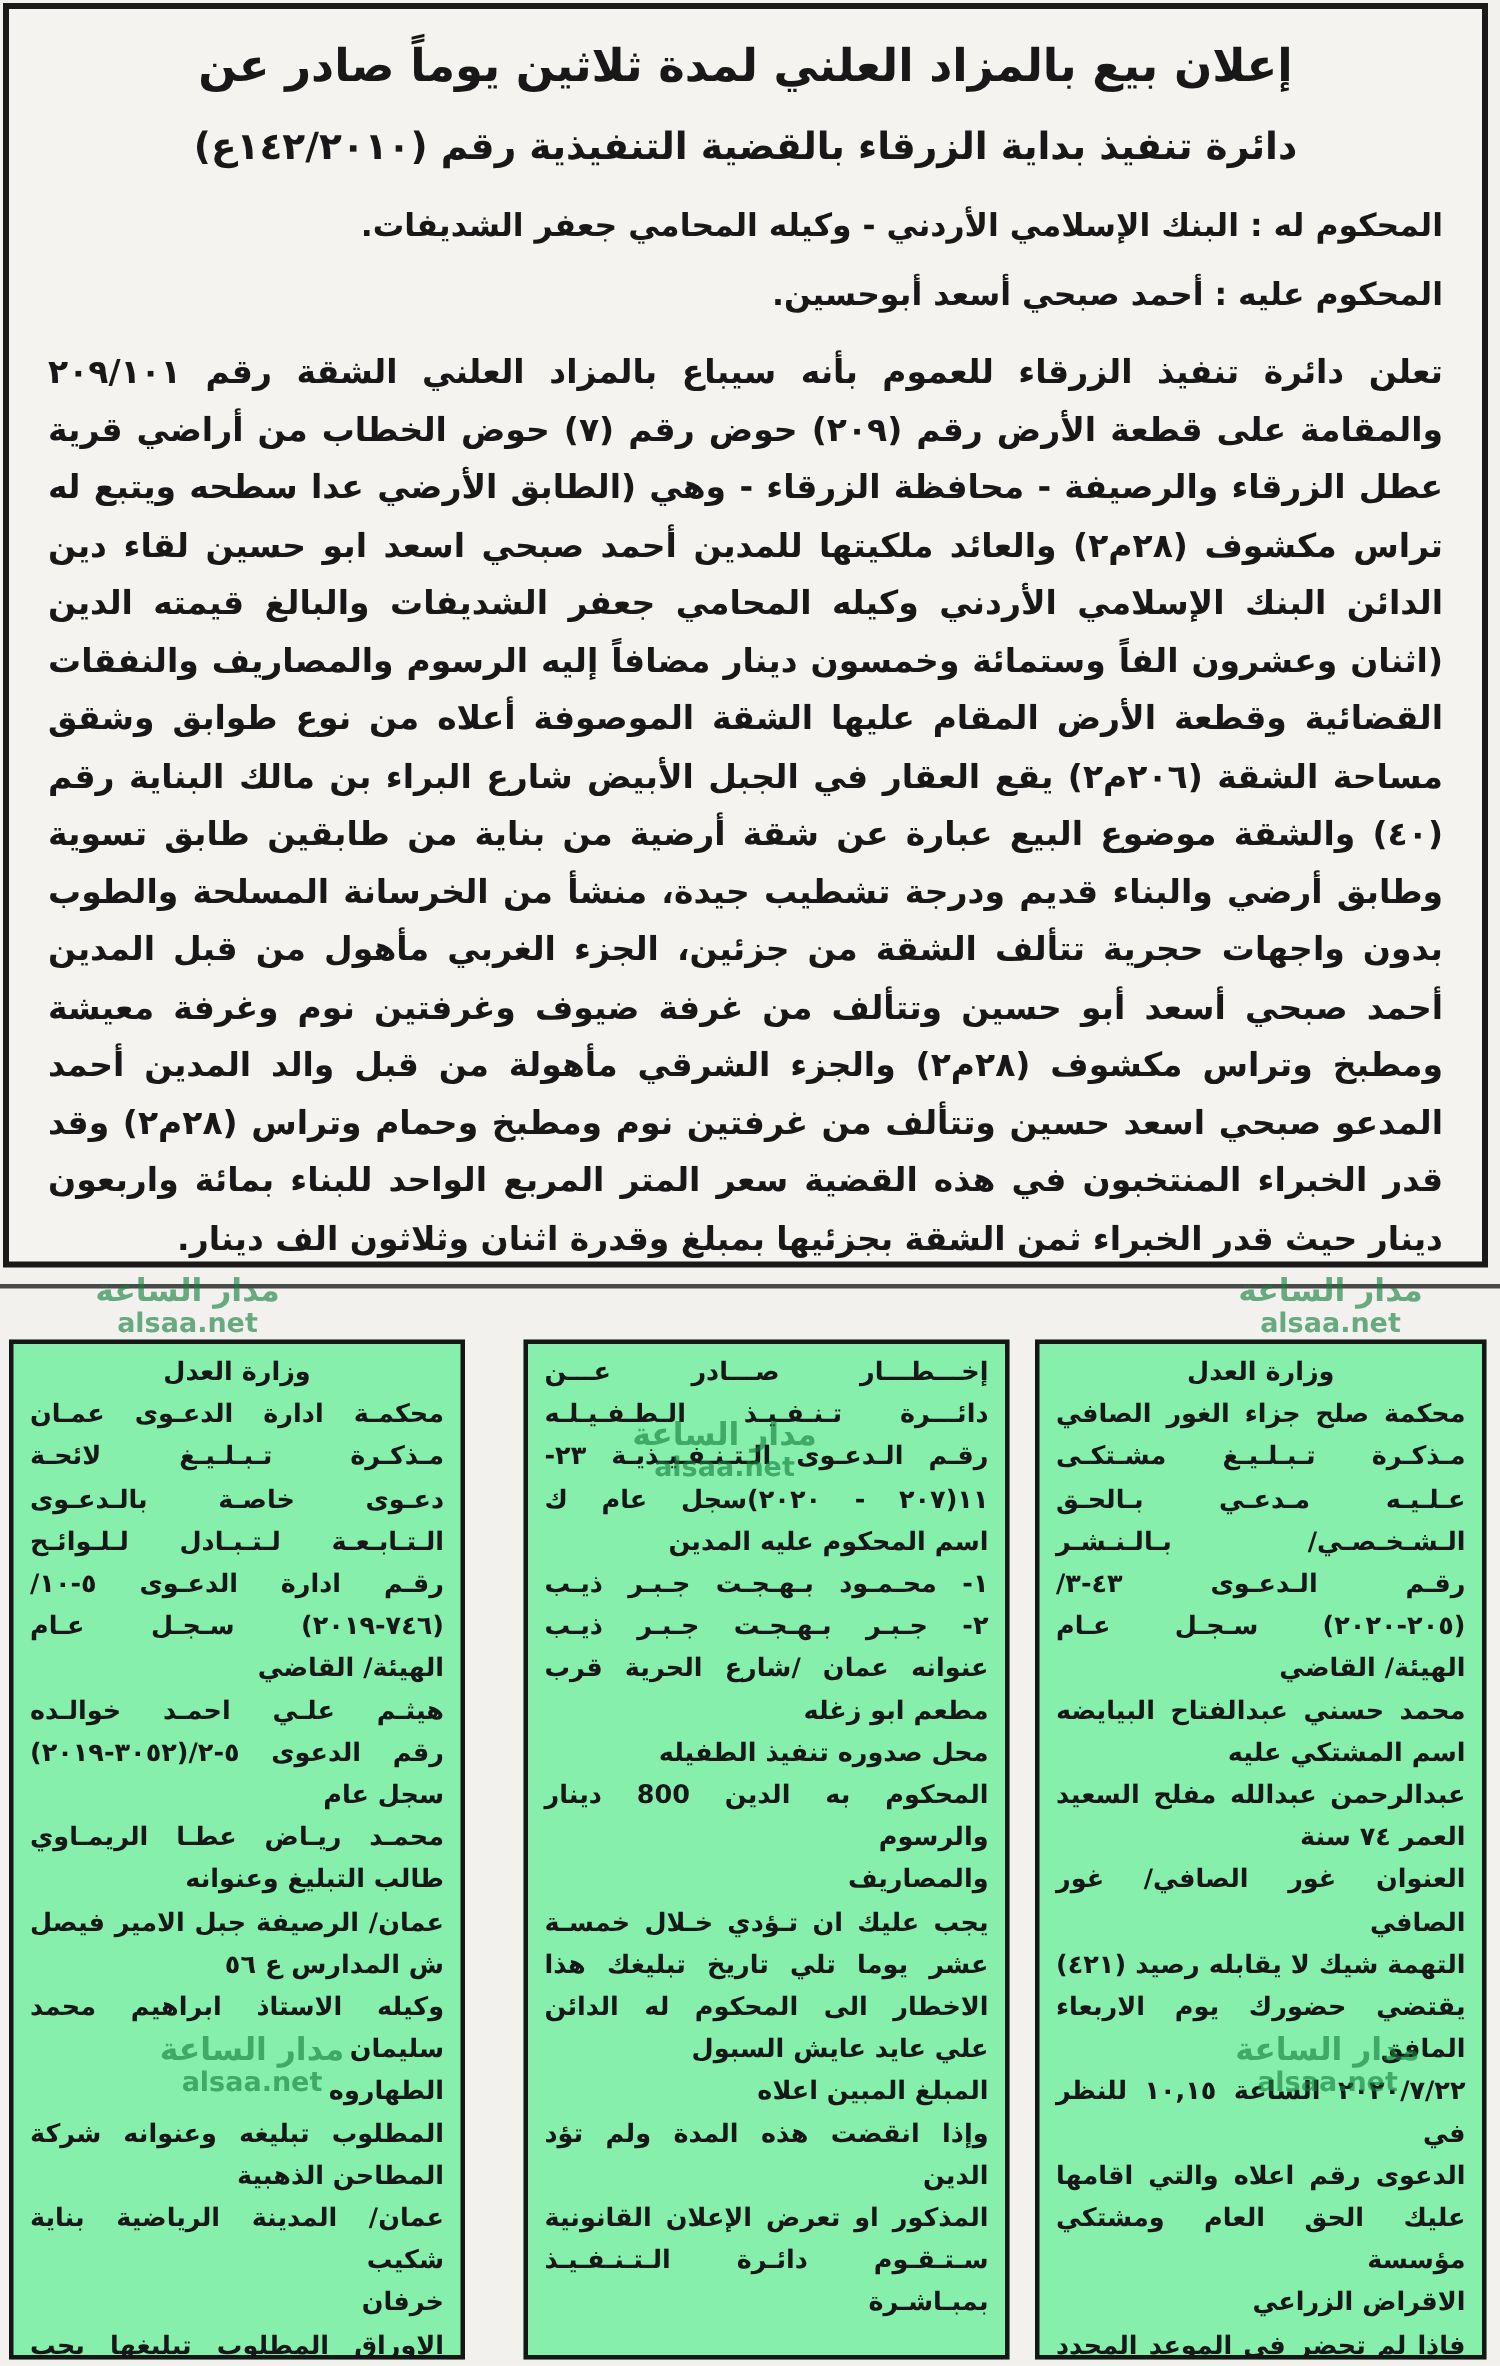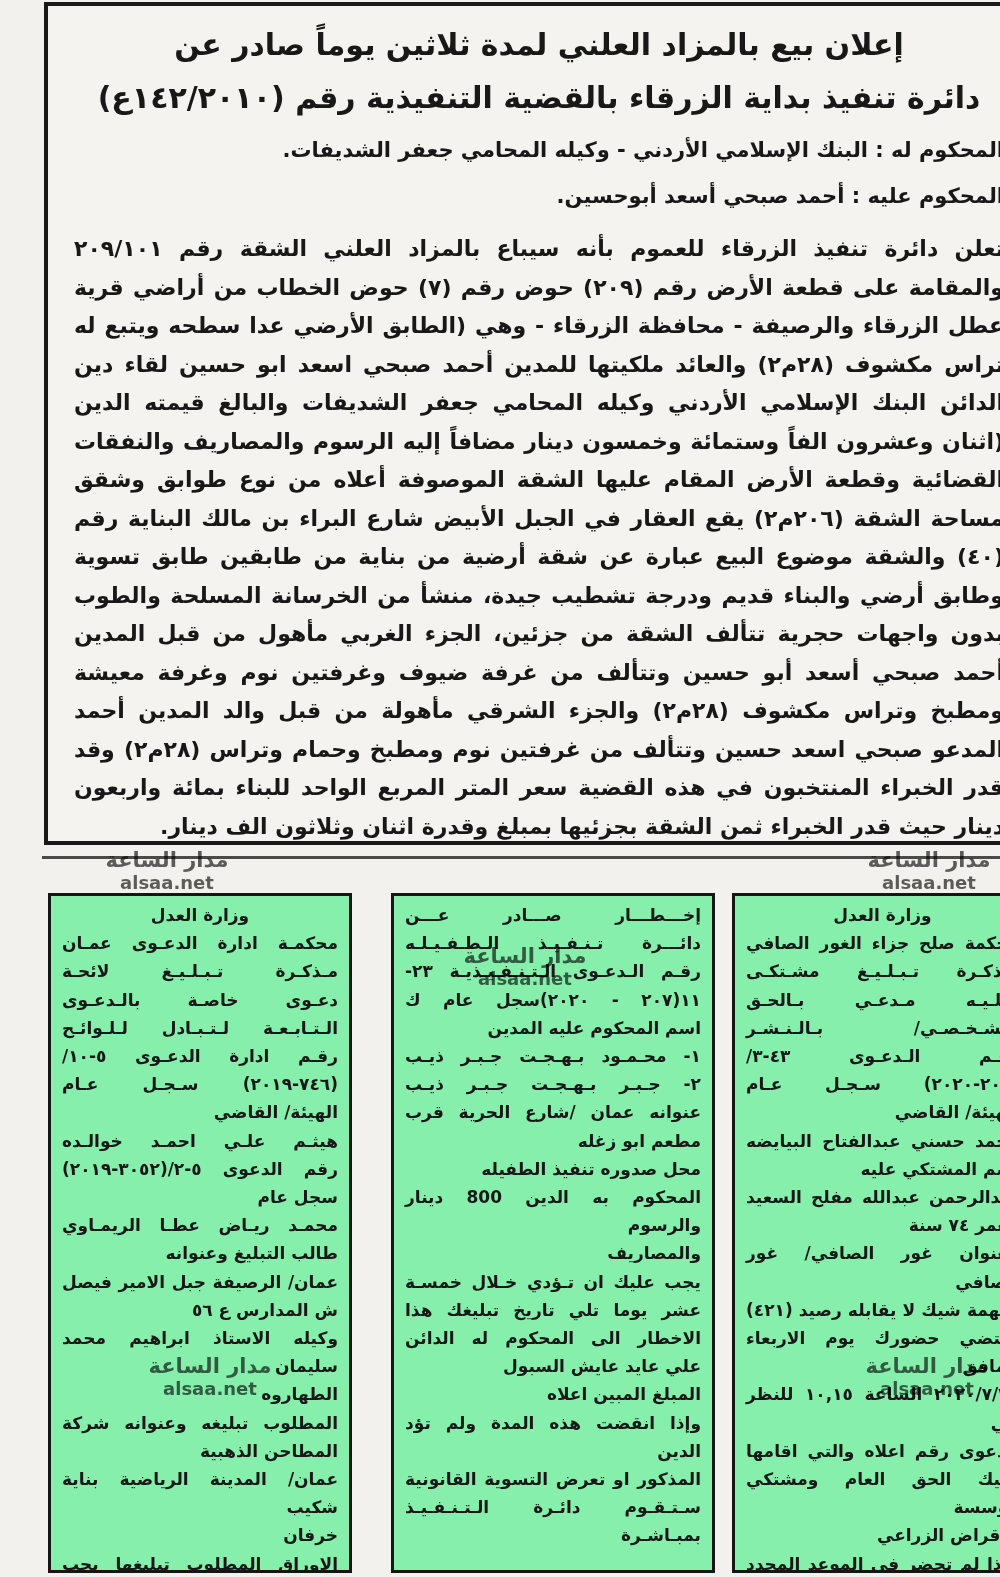--- a/index.html
+++ b/index.html
@@ -5,32 +5,32 @@
   html,body{margin:0;padding:0;}
   body{
     width:1000px;height:1577px;
     background:#f2f1ee;
     font-family:"DejaVu Sans", sans-serif;
     color:#181818;
     direction:rtl;
     position:relative;
     overflow:hidden;
   }
-  .page{position:absolute;inset:0;margin-left:42px;}
+  .page{position:absolute;inset:0;}
 
   
   .main-box{
     position:absolute;left:2px;top:2px;width:990px;height:843px;
     border:4px solid #191919;box-sizing:border-box;
     background:#f4f3f0;
     padding:6px 26px 0 26px;
     overflow:hidden;
   }
   .t1{font-size:30px;font-weight:700;text-align:center;margin:8px 0 0;line-height:50px;}
-  .t2{font-size:30px;font-weight:700;text-align:center;margin:2px 0 0;line-height:52px;}
+  .t2{font-size:25px;font-weight:700;text-align:center;margin:2px 0 0;line-height:52px;}
   .sub{font-size:21px;font-weight:700;text-align:right;margin:6px 0 0;line-height:40px;}
   .body-text{
     font-size:22px;font-weight:700;
     text-align:justify;line-height:38.5px;
     margin:14px 0 0;
   }
   .closing{margin-top:4px;}
 
   
   .divider{
@@ -52,21 +52,21 @@
   .line{
     font-size:17px;font-weight:700;line-height:28.2px;
     text-align:right;white-space:normal;
   }
   .line.j{text-align:justify;text-align-last:justify;}
   .line.c{text-align:center;}
 
   
   .wm{
     position:absolute;z-index:5;
-    color:#000000;opacity:.62;
+    color:#15803d;opacity:.62;
     text-align:center;font-weight:700;
     pointer-events:none;
   }
   .wm .wml1{font-size:21px;line-height:24px;}
   .wm .wml2{font-size:18px;line-height:22px;}
   .wm1{left:50px;top:848px;width:150px;}
   .wm2{left:812px;top:848px;width:150px;}
   .wm3{left:398px;top:944px;width:170px;}
   .wm4{left:800px;top:1354px;width:170px;}
   .wm5{left:78px;top:1354px;width:180px;}
@@ -126,21 +126,21 @@
         <div class="line">مطعم ابو زغله</div>
         <div class="line">محل صدوره تنفيذ الطفيله</div>
         <div class="line j">المحكوم به الدين 800 دينار والرسوم</div>
         <div class="line">والمصاريف</div>
         <div class="line j">يجب عليك ان تـؤدي خـلال خمسـة</div>
         <div class="line j">عشر يوما تلي تاريخ تبليغك هذا</div>
         <div class="line j">الاخطار الى المحكوم له الدائن</div>
         <div class="line">علي عايد عايش السبول</div>
         <div class="line">المبلغ المبين اعلاه</div>
         <div class="line j">وإذا انقضت هذه المدة ولم تؤد الدين</div>
-        <div class="line j">المذكور او تعرض التسوية القانونية</div>
+        <div class="line j">المذكور او تعرض الإعلان القانونية</div>
         <div class="line j">سـتـقـوم دائـرة الـتـنـفـيـذ بمبـاشـرة</div>
       </div>
   </section>
 
   <section class="col col-left">
     <div>
         <div class="line c">وزارة العدل</div>
         <div class="line j">محكمـة ادارة الدعـوى عمـان</div>
         <div class="line j">مـذكـرة تـبـلـيـغ لائحـة</div>
         <div class="line j">دعـوى خاصـة بالـدعـوى</div>

